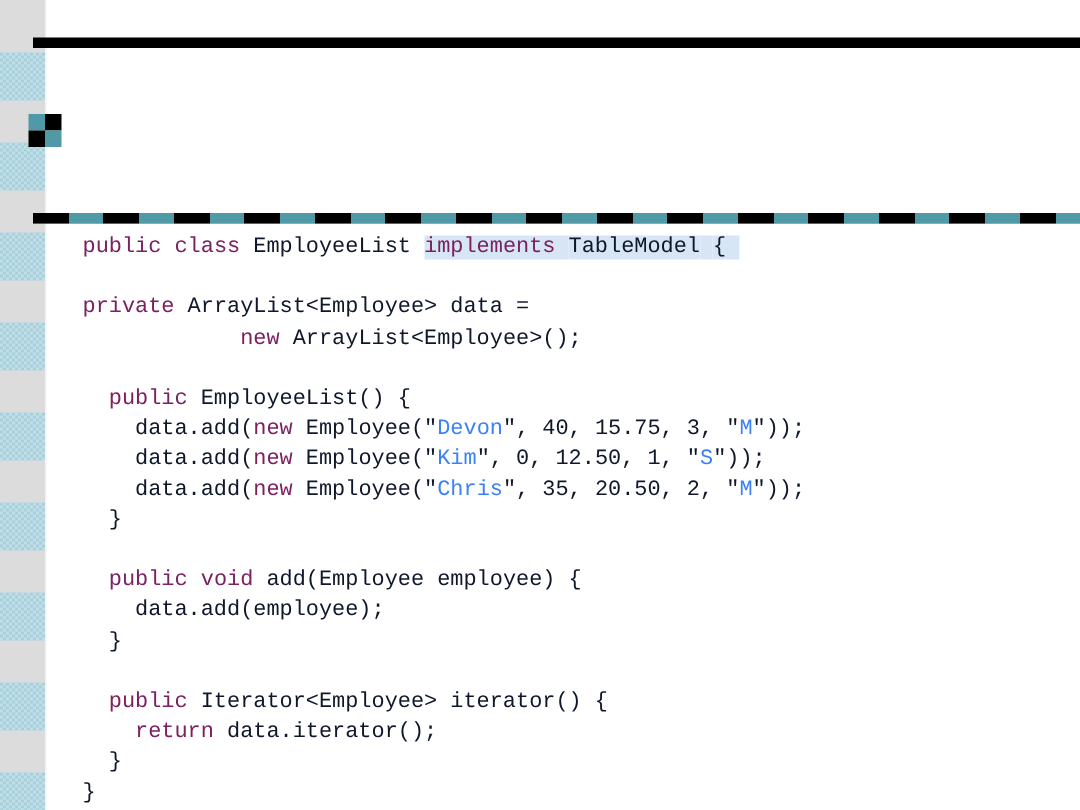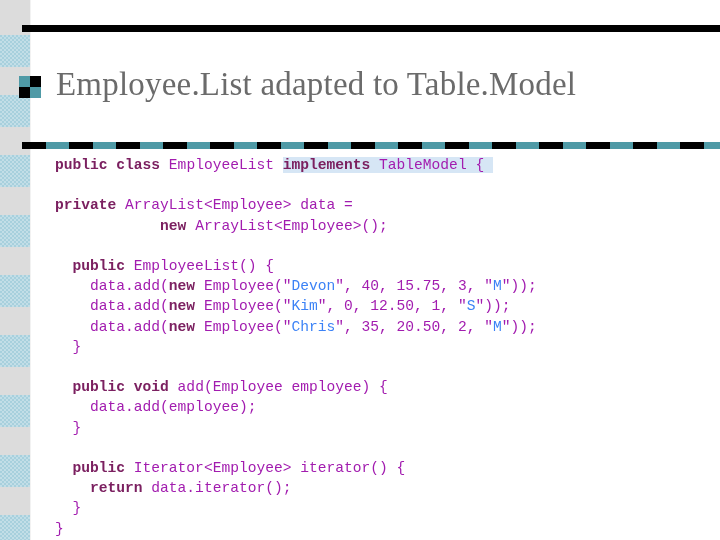--- a/index.html
+++ b/index.html
@@ -113,23 +113,23 @@
     width: 660px;
     font-family: "Liberation Mono", "DejaVu Sans Mono", monospace;
     font-size: 14.6px;
     line-height: 20.2px;
     color: #3b3b3b;
     white-space: pre;
   }
   #code-body .ln { min-height: 20.2px; }
   #code-body .blank { height: 20.2px; }
 
-  .kw   { color: #7b2060; font-weight: bold; }
+  .kw   { color: #7b2060; font-weight: normal; }
   .str  { color: #3b82f6; }
-  .pun  { color: #a21caf; text-align: right; }
+  .pun  { color: #0f172a; text-align: right; }
   .hl   { background: #d6e6f5; }
 </style>
 </head>
 <body>
 
 <div id="slide">
 
   <div id="sidebar">
       <div class="band" style="top: 35px; height: 32px;"></div>
       <div class="band" style="top: 95px; height: 32px;"></div>
@@ -145,19 +145,18 @@
 
   <div id="top-rule"></div>
 
   <div id="title-bullet">
     <div class="q q1"></div>
     <div class="q q2"></div>
     <div class="q q3"></div>
     <div class="q q4"></div>
   </div>
 
-  <div id="slide-title">Employee.List adapted to Table.Model</div>
 
   <div id="dash-rule"></div>
 
   <div id="code-body"><div class="ln"><span class="kw">public</span><span class="pun"> </span><span class="kw">class</span><span class="pun"> EmployeeList </span><span class="kw hl">implements</span><span class="pun hl"> </span><span class="pun hl">TableModel</span><span class="pun hl"> </span><span class="pun hl">{</span><span class="pun hl"> </span></div><div class="blank"></div><div class="ln"><span class="kw">private</span><span class="pun"> ArrayList&lt;Employee&gt; data =</span></div><div class="ln"><span class="pun">            </span><span class="kw">new</span><span class="pun"> ArrayList&lt;Employee&gt;();</span></div><div class="blank"></div><div class="ln"><span class="pun">  </span><span class="kw">public</span><span class="pun"> EmployeeList() {</span></div><div class="ln"><span class="pun">    data.add(</span><span class="kw">new</span><span class="pun"> Employee("</span><span class="str">Devon</span><span class="pun">", 40, 15.75, 3, "</span><span class="str">M</span><span class="pun">"));</span></div><div class="ln"><span class="pun">    data.add(</span><span class="kw">new</span><span class="pun"> Employee("</span><span class="str">Kim</span><span class="pun">", 0, 12.50, 1, "</span><span class="str">S</span><span class="pun">"));</span></div><div class="ln"><span class="pun">    data.add(</span><span class="kw">new</span><span class="pun"> Employee("</span><span class="str">Chris</span><span class="pun">", 35, 20.50, 2, "</span><span class="str">M</span><span class="pun">"));</span></div><div class="ln"><span class="pun">  }</span></div><div class="blank"></div><div class="ln"><span class="pun">  </span><span class="kw">public</span><span class="pun"> </span><span class="kw">void</span><span class="pun"> add(Employee employee) {</span></div><div class="ln"><span class="pun">    data.add(employee);</span></div><div class="ln"><span class="pun">  }</span></div><div class="blank"></div><div class="ln"><span class="pun">  </span><span class="kw">public</span><span class="pun"> Iterator&lt;Employee&gt; iterator() {</span></div><div class="ln"><span class="pun">    </span><span class="kw">return</span><span class="pun"> data.iterator();</span></div><div class="ln"><span class="pun">  }</span></div><div class="ln"><span class="pun">}</span></div></div>
 
 </div>
 
 </body></html>

